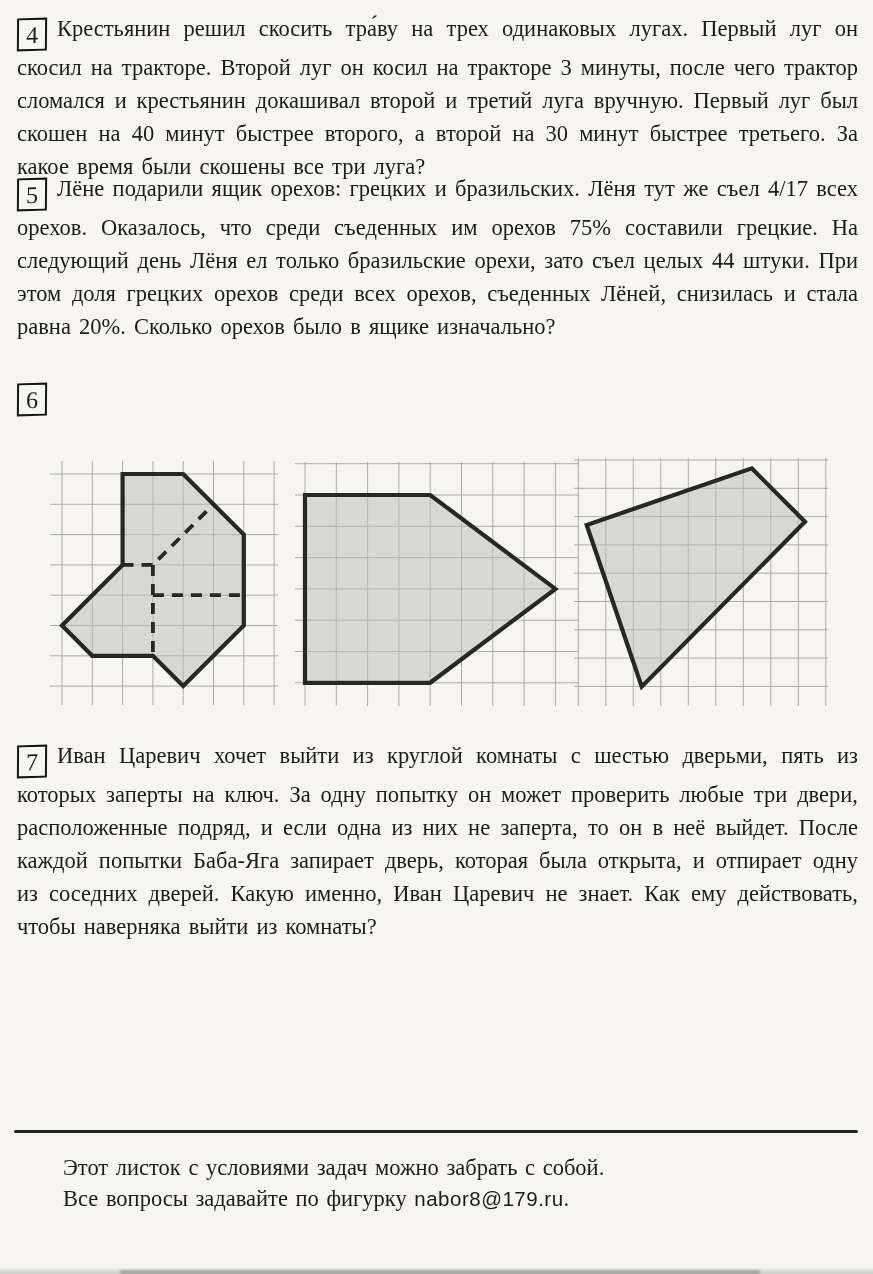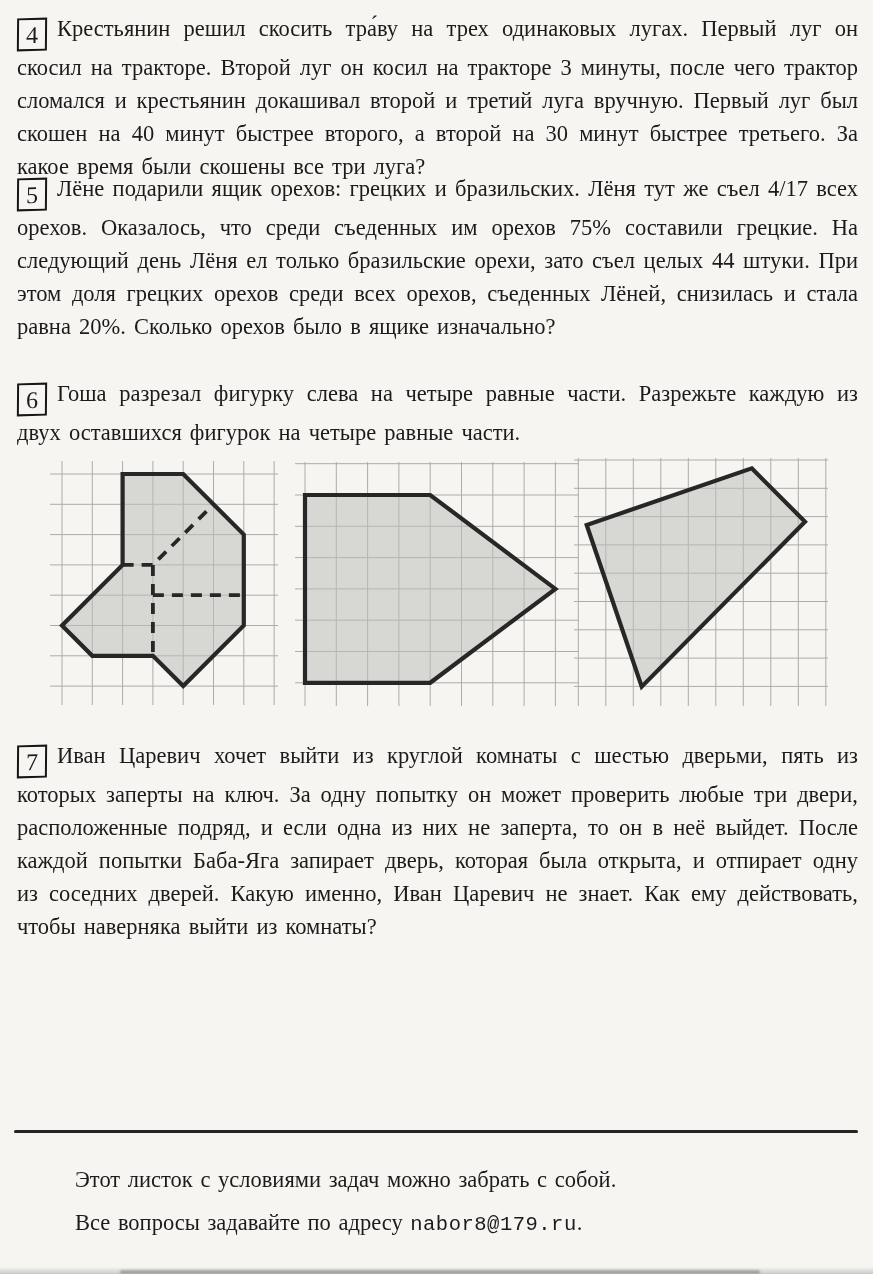--- a/index.html
+++ b/index.html
@@ -63,30 +63,30 @@
     background: #242424;
     border-radius: 2px;
   }
   .footer {
     position: absolute;
     left: 28px;
     top: 1152px;
     width: 828px;
   }
   .fpara {
-    margin: 12px;
+    margin: 0;
     text-indent: 35px;
     font-size: 22.5px;
     line-height: 31px;
     text-align: justify;
     text-align-last: left;
     word-spacing: 2px;
   }
   .email {
-    font-family: Liberation Mono, monospace;
+    font-family: Liberation Sans, sans-serif;
     font-size: 20.5px;
     letter-spacing: 0.5px;
   }
   .bottom-band {
     position: absolute;
     left: 0; right: 0; bottom: 0;
     height: 7px;
     background: linear-gradient(to top, rgba(110,110,105,0.32), rgba(110,110,105,0));
     pointer-events: none;
   }
@@ -115,21 +115,21 @@
 
   <div class="problem" id="p5">
     <p class="ptext"><span class="numbox">
           <span>5</span>
         </span><span>Лёне подарили ящик орехов: грецких и бразильских. Лёня тут же съел 4/17 всех орехов. Оказалось, что среди съеденных им орехов 75% составили грецкие. На следующий день Лёня ел только бразильские орехи, зато съел целых 44 штуки. При этом доля грецких орехов среди всех орехов, съеденных Лёней, снизилась и стала равна 20%. Сколько орехов было в ящике изначально?</span></p>
   </div>
 
   <div class="problem" id="p6">
     <p class="ptext"><span class="numbox">
           <span>6</span>
-        </span><span>Гоша разрезал фигурку слева на четыре равные части. Разрежьте каждую из двух оставшихся фигурок на четыре равные части.</span></p>
+        </span></p>
   </div>
 
   <div id="figures">
       <svg width="250" height="264" style="position: absolute; left: 46px; top: 3px; overflow: visible;">
         <line x1="16" y1="8" x2="16" y2="252" stroke="#adaca8" stroke-width="1"></line>
         <line x1="46.3" y1="8" x2="46.3" y2="252" stroke="#adaca8" stroke-width="1"></line>
         <line x1="76.6" y1="8" x2="76.6" y2="252" stroke="#adaca8" stroke-width="1"></line>
         <line x1="106.89999999999999" y1="8" x2="106.89999999999999" y2="252" stroke="#adaca8" stroke-width="1"></line>
         <line x1="137.2" y1="8" x2="137.2" y2="252" stroke="#adaca8" stroke-width="1"></line>
         <line x1="167.5" y1="8" x2="167.5" y2="252" stroke="#adaca8" stroke-width="1"></line>
@@ -195,19 +195,19 @@
   <div class="problem" id="p7">
     <p class="ptext"><span class="numbox">
           <span>7</span>
         </span><span>Иван Царевич хочет выйти из круглой комнаты с шестью дверьми, пять из которых заперты на ключ. За одну попытку он может проверить любые три двери, расположенные подряд, и если одна из них не заперта, то он в неё выйдет. После каждой попытки Баба-Яга запирает дверь, которая была открыта, и отпирает одну из соседних дверей. Какую именно, Иван Царевич не знает. Как ему действовать, чтобы наверняка выйти из комнаты?</span></p>
   </div>
 
   <div class="rule"></div>
 
   <div class="footer">
     <p class="fpara">Этот листок с условиями задач можно забрать с собой.</p>
-    <p class="fpara"><span>Все вопросы задавайте по адресу </span><span class="email">nabor8@179.ru</span><span>.</span></p>
+    <p class="fpara"><span>Все вопросы задавайте по фигурку </span><span class="email">nabor8@179.ru</span><span>.</span></p>
   </div>
 
   <div class="bottom-band"></div>
   <div class="bottom-smudge"></div>
 
 </div>
 
 </body></html>

